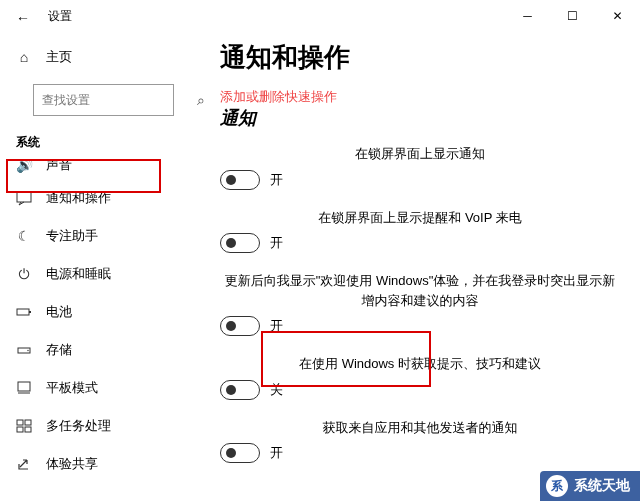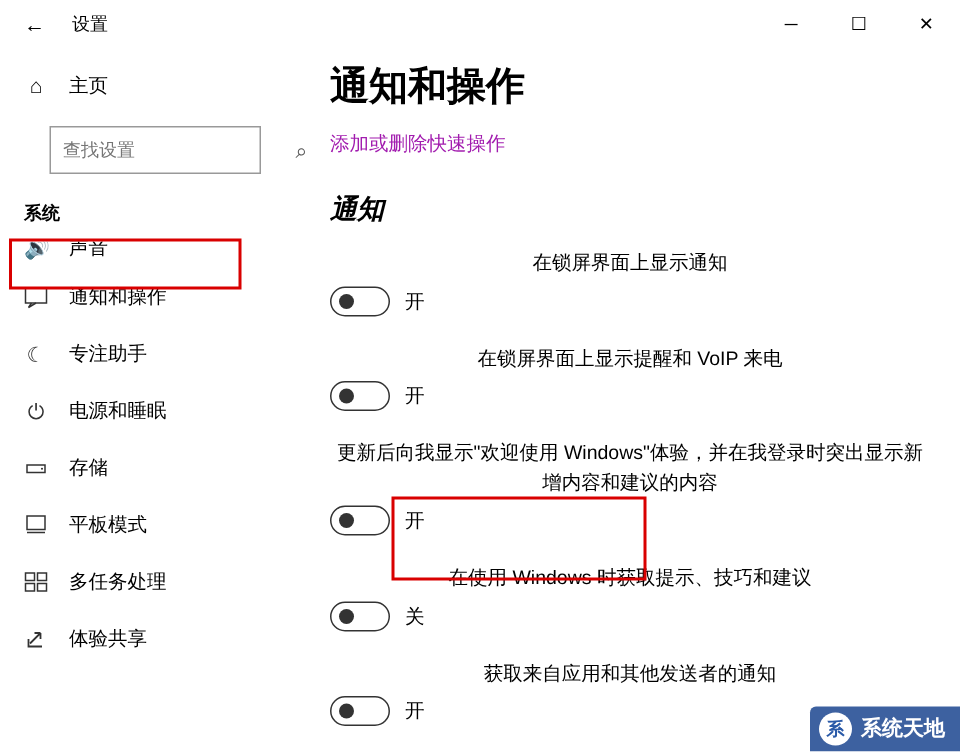--- a/index.html
+++ b/index.html
@@ -17,21 +17,21 @@
 .search input { border: none; outline: none; flex: 1; font-size: 12px; color: #666; background: transparent; }
 .search .sicon { color: #555; font-size: 14px; }
 .category { padding: 4px 16px 10px 16px; font-size: 12px; font-weight: 600; color: #000; }
 .navitem { display: flex; align-items: center; gap: 14px; padding: 10px 16px; font-size: 13px; color: #000; }
 .navitem.cut { height: 18px; overflow: hidden; padding-top: 0; }
 .navitem .nicon { width: 16px; text-align: center; font-size: 14px; color: #333; }
 .navitem .nicon svg { width: 16px; height: 16px; display: block; }
 .red-nav { position: absolute; border: 2px solid #d90000; left: 6px; top: 159px; width: 155px; height: 34px; pointer-events: none; }
 .content { flex: 1; padding: 8px 20px 0 30px; overflow: hidden; }
 .content h1 { font-size: 26px; font-weight: 600; margin-bottom: 12px; }
-.content a.link { color: #a21caf; font-size: 13px; text-decoration: none; display: inline-block; margin-bottom: 22px; }
+.content a.link { color: #ef4444; font-size: 13px; text-decoration: none; display: inline-block; }
 .content h2 { font-size: 18px; font-weight: 600; margin-bottom: 14px; font-style: italic; }
 .setting { margin-bottom: 18px; text-align: center; }
 .setting .lbl { font-size: 13px; color: #000; line-height: 1.5; margin-bottom: 6px; }
 .toggle-row { display: flex; align-items: center; gap: 10px; }
 .toggle { width: 40px; height: 20px; border: 1px solid #333; border-radius: 10px; position: relative; background: #fff; }
 .toggle .knob { width: 10px; height: 10px; border-radius: 50%; background: #333; position: absolute; top: 4px; left: 5px; }
 .toggle.off .knob { left: 5px; }
 .tstate { font-size: 13px; color: #000; }
 .red-setting { position: absolute; border: 2px solid #d90000; left: 261px; top: 331px; width: 170px; height: 56px; pointer-events: none; }
 .watermark { position: absolute; right: 0; bottom: 0; display: flex; align-items: center; gap: 6px; background: rgba(40,80,150,0.9); color: #fff; padding: 4px 10px 4px 6px; border-radius: 4px 0 0 0; font-size: 14px; font-weight: 600; }
@@ -79,20 +79,29 @@
       <span class="nicon">☾</span>
       <span>专注助手</span>
     </div>
     <div class="navitem">
       <span class="nicon">⏻</span>
       <span>电源和睡眠</span>
     </div>
     <div class="navitem">
       <span class="nicon">
           <svg viewBox="0 0 16 16">
+            <rect x="1" y="5" width="12" height="6" fill="none" stroke="#333" stroke-width="1"></rect>
+            <rect x="13" y="7" width="2" height="2" fill="#333"></rect>
+          </svg>
+        </span>
+      <span>电池</span>
+    </div>
+    <div class="navitem">
+      <span class="nicon">
+          <svg viewBox="0 0 16 16">
             <rect x="2" y="6" width="12" height="5" fill="none" stroke="#333" stroke-width="1"></rect>
             <circle cx="12" cy="8.5" r="0.7" fill="#333"></circle>
           </svg>
         </span>
       <span>存储</span>
     </div>
     <div class="navitem">
       <span class="nicon">
           <svg viewBox="0 0 16 16">
             <rect x="2" y="2" width="12" height="9" fill="none" stroke="#333" stroke-width="1"></rect>

